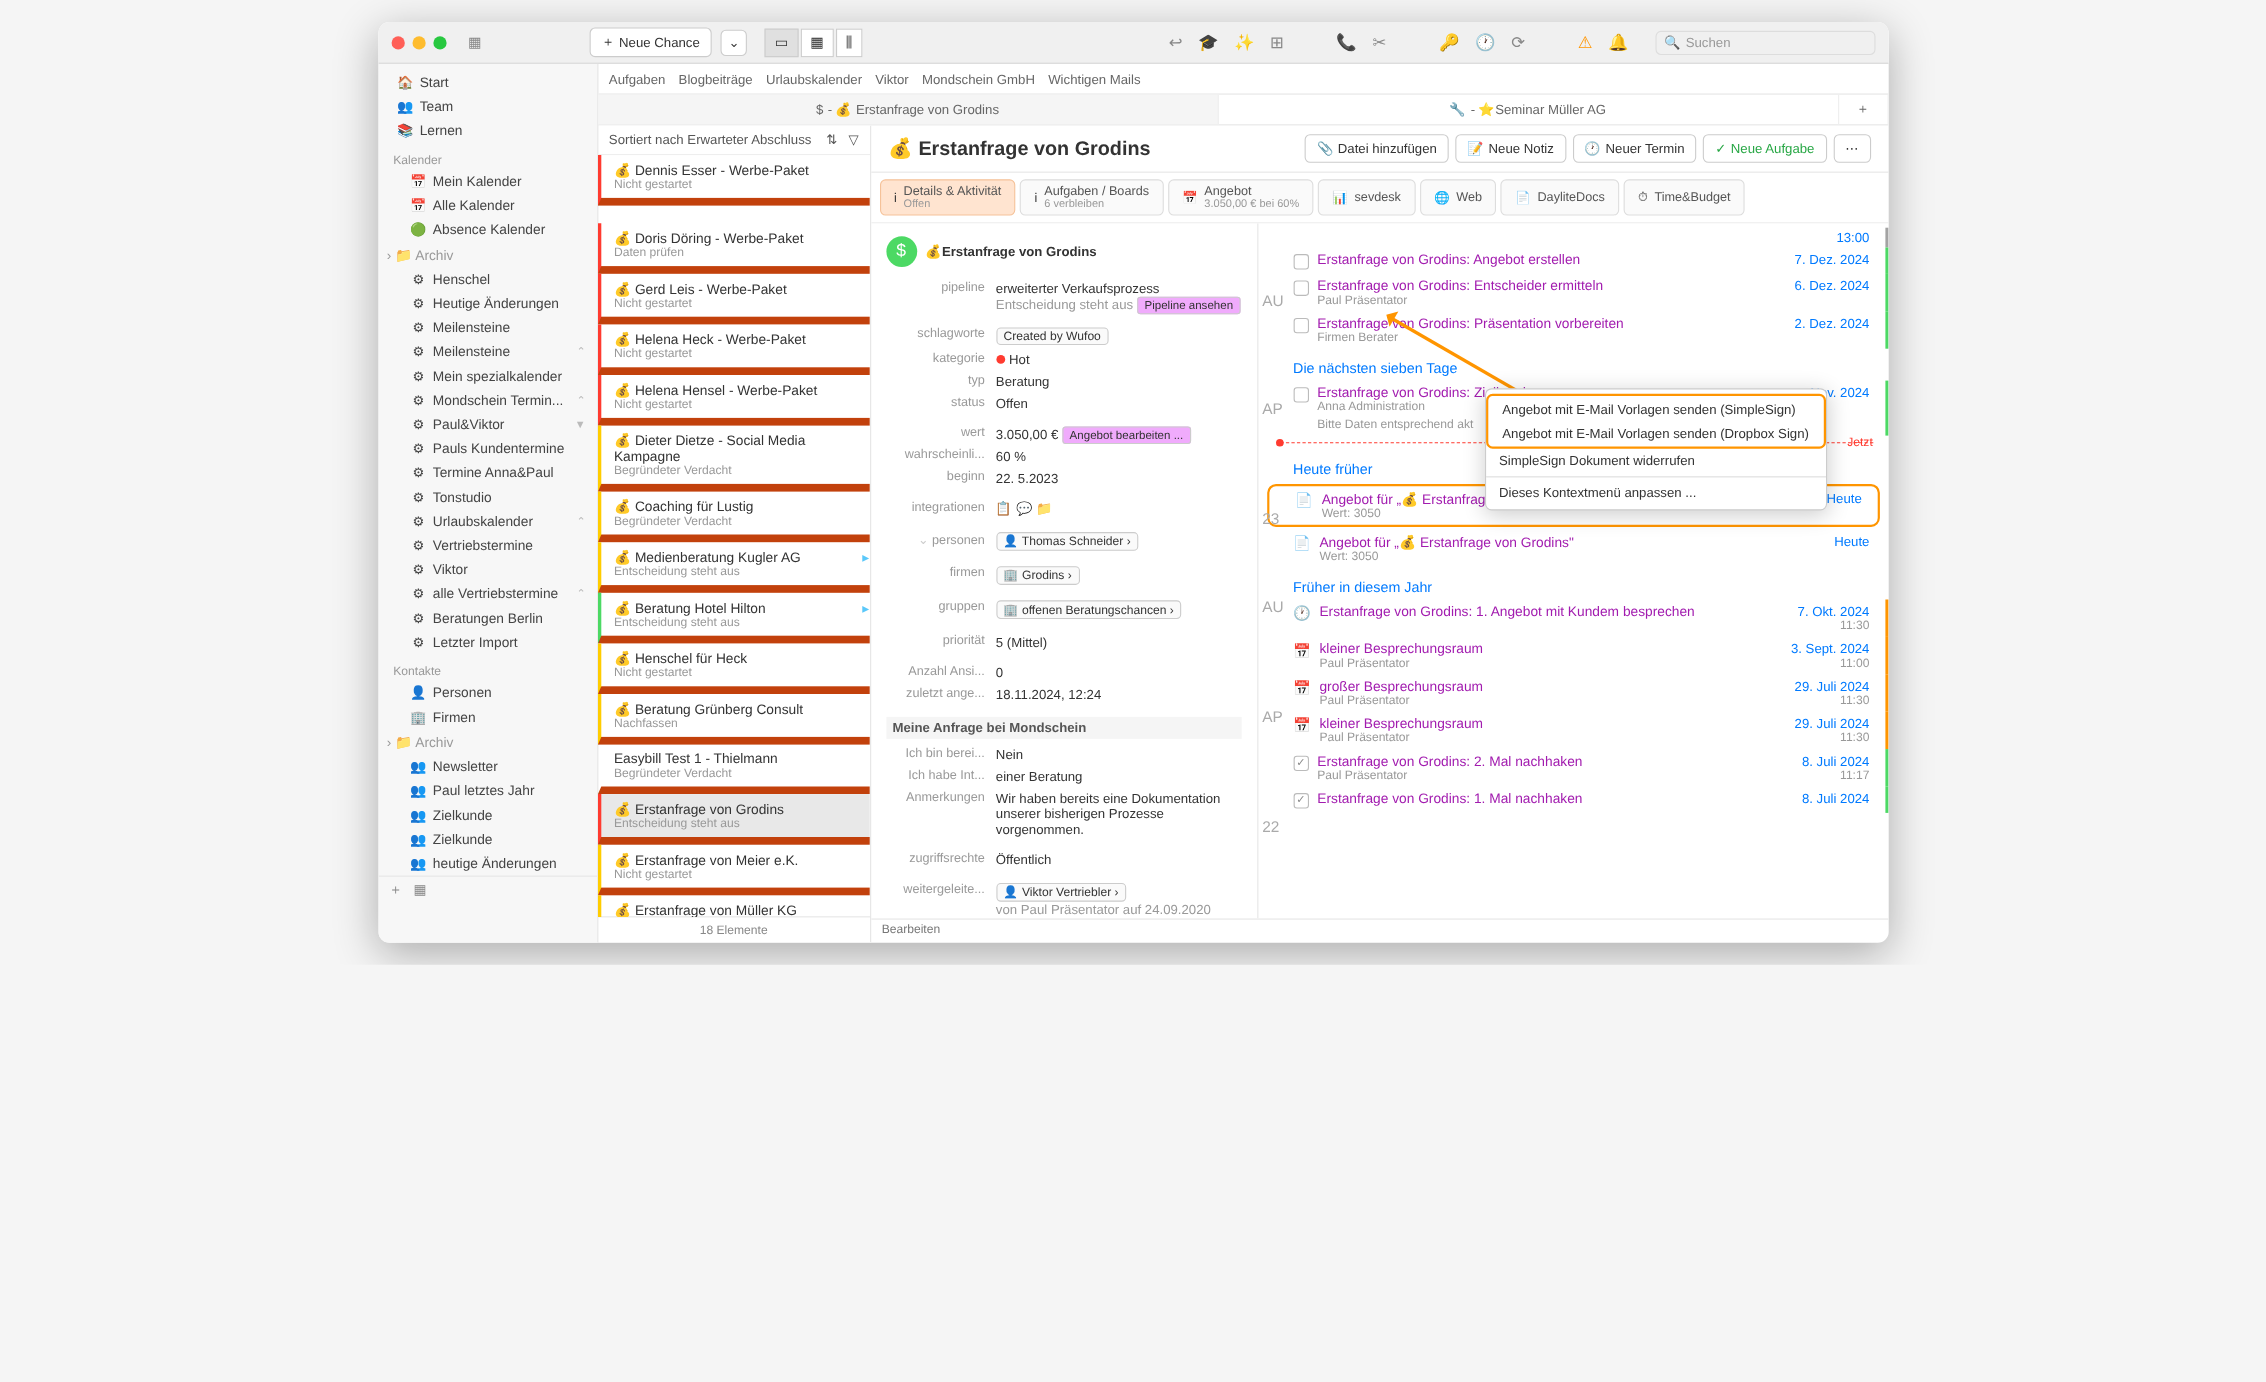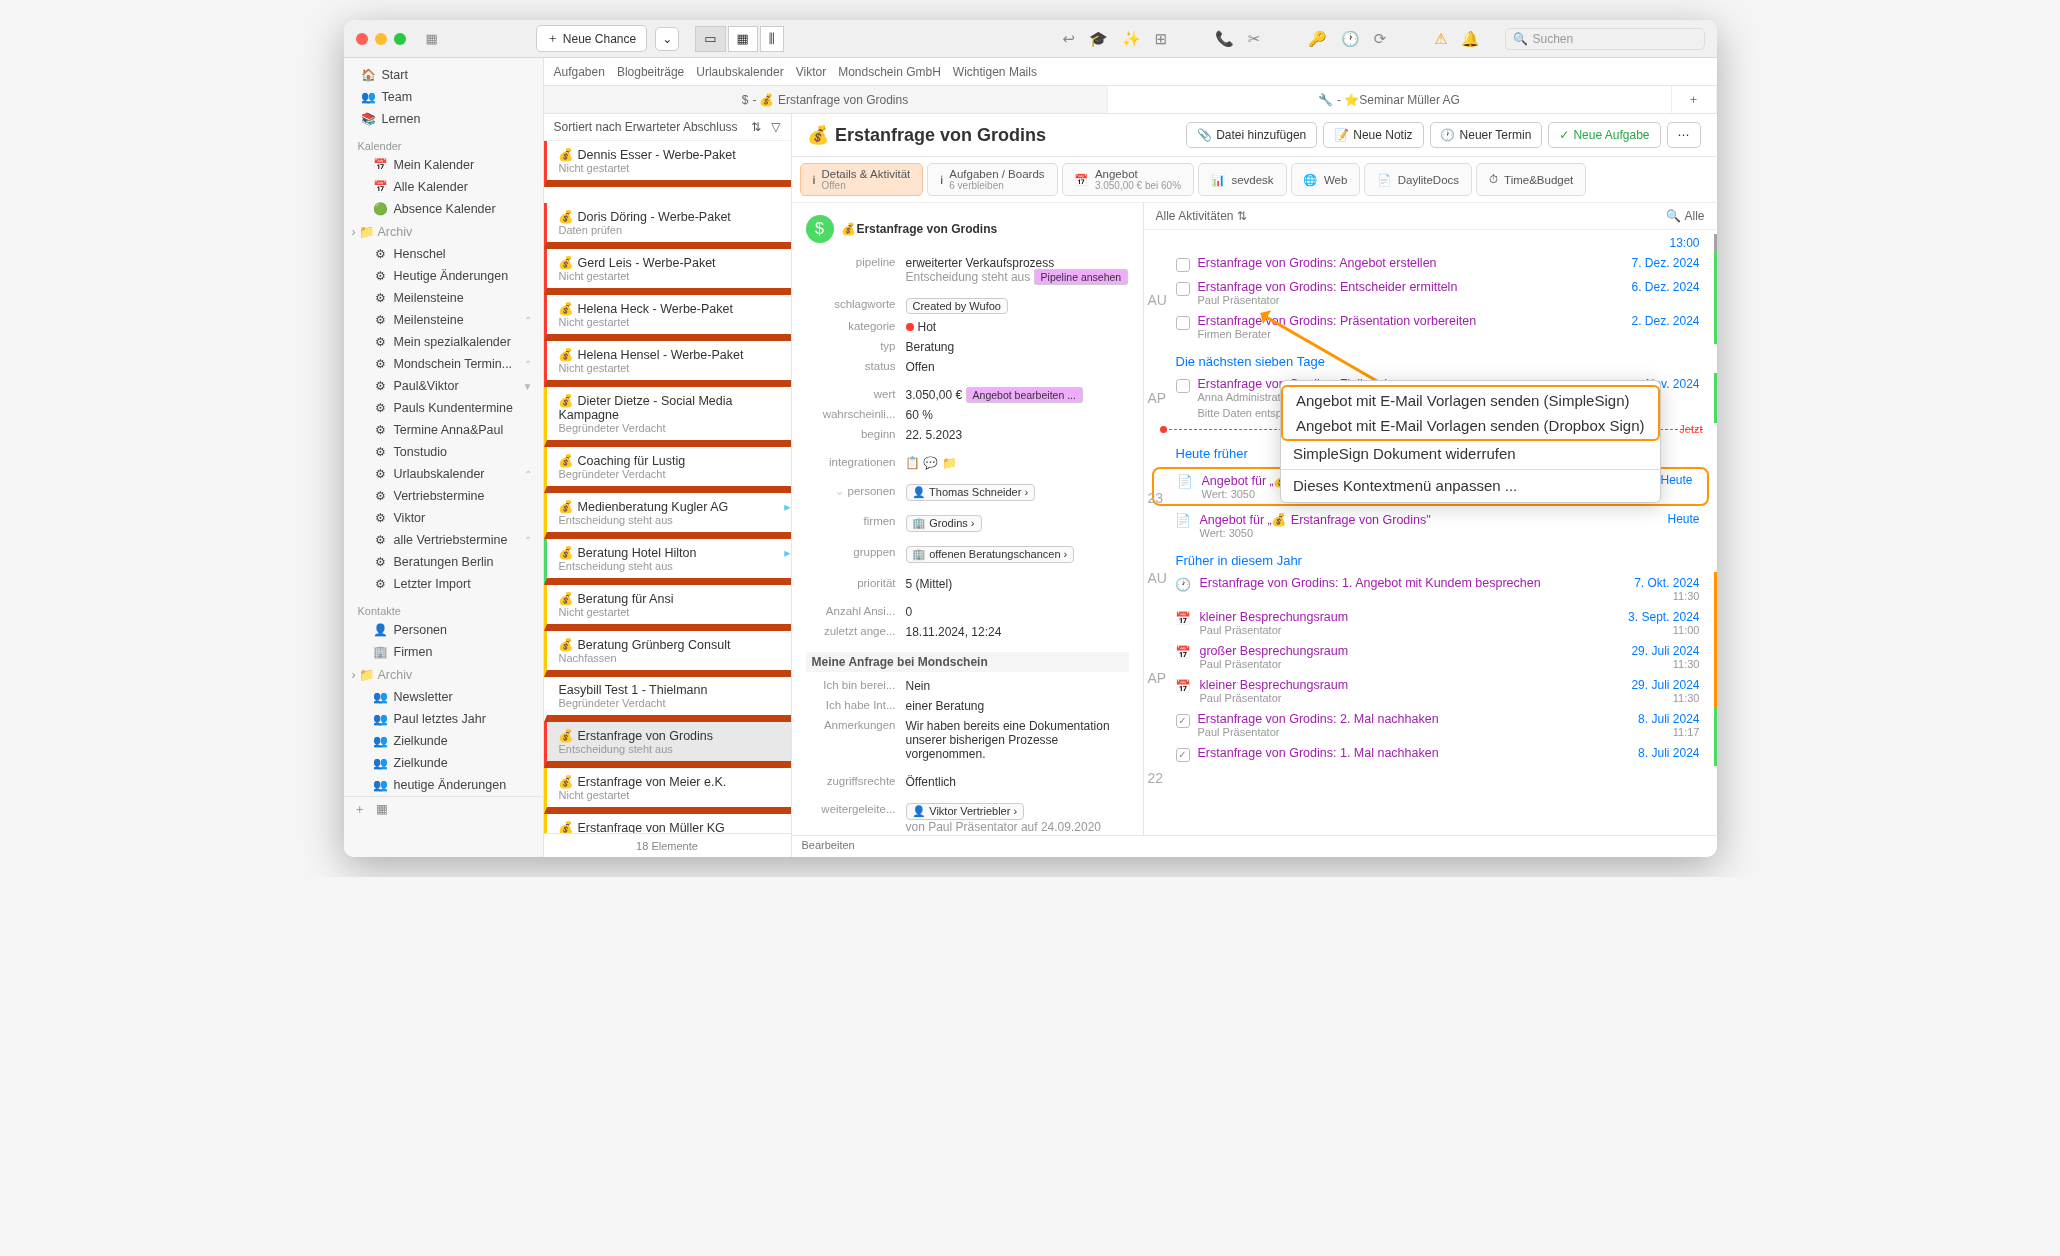--- a/index.html
+++ b/index.html
@@ -72,21 +72,21 @@
 .act-title { color:#a21caf;}
 .act-sub { font-size:11px; color:#999;}
 .act-date { color:#007aff; font-size:12px; white-space:nowrap;}
 .act-section { color:#007aff; font-size:13px; padding: 10px 14px 4px 32px; font-weight:500;}
 .act-item.highlighted { background:#fff; border:2px solid #ff9500; border-radius:8px; margin:2px 8px; padding-left:24px;}
 .now-line { border-top: 1px dashed #ff3b30; position:relative; margin: 6px 14px 6px 20px;}
 .now-label { position:absolute; right:0; top:-7px; font-size:11px; color:#ff3b30;}
 .now-dot{ position:absolute; left:-4px; top:-4px; width:7px; height:7px; background:#ff3b30; border-radius:50%;}
 .timecol { position:absolute; left:4px; top:0; bottom:0; width:24px; font-size:14px; color:#aaa; }
 .timecol span{ position:absolute; }
-.context-menu { position: absolute; background:#fff; border:1px solid #ccc; border-radius:6px; box-shadow:0 4px 20px rgba(0,0,0,0.2); padding:4px 0; font-size:15px; z-index:100;}
+.context-menu { position: absolute; background:#fff; border:1px solid #ccc; border-radius:6px; box-shadow:0 4px 20px rgba(0,0,0,0.2); padding:4px 0; font-size:12px; z-index:100;}
 .context-menu .cm-item { padding:4px 12px; cursor:pointer; white-space:nowrap;}
 .context-menu .cm-sep { height:1px; background:#ddd; margin:3px 0;}
 .cm-outline{ border:2px solid #ff9500; border-radius:6px; padding:1px;}
 .arrow { position:absolute; width:160px; height:3px; background:#ff9500; transform-origin: right center; z-index:99;}
 .arrow::before{ content:""; position:absolute; left:-10px; top:-7px; border:8px solid transparent; border-right-color:#ff9500; }
 .footer-edit{ height:22px; border-top:1px solid #e5e5e5; padding:3px 10px; font-size:11px; color:#777; font-weight:500;}
 .detail-left-title { display:flex; align-items:center; gap:8px; margin-bottom:10px;}
 .circle-icon{ width:28px; height:28px; border-radius:50%; background:#4cd964; color:#fff; display:flex; align-items:center; justify-content:center; font-size:16px;}
 .icon-orange{ color:#ff9500;}
 .icon-purple{ color:#af52de;}
@@ -335,21 +335,21 @@
               </div>
               <div class="list-item" style="border-left-color: rgb(255, 204, 0);">
                 <div class="li-title">💰 Medienberatung Kugler AG <span style="float:right;color:#5ac8fa">▸</span></div>
                 <div class="li-sub">Entscheidung steht aus</div>
               </div>
               <div class="list-item" style="border-left-color: rgb(76, 217, 100);">
                 <div class="li-title">💰 Beratung Hotel Hilton <span style="float:right;color:#5ac8fa">▸</span></div>
                 <div class="li-sub">Entscheidung steht aus</div>
               </div>
               <div class="list-item" style="border-left-color: rgb(255, 204, 0);">
-                <div class="li-title">💰 Beratung für Ansi</div>
+                <div class="li-title">💰 Henschel für Heck</div>
                 <div class="li-sub">Nicht gestartet</div>
               </div>
               <div class="list-item" style="border-left-color: rgb(255, 204, 0);">
                 <div class="li-title">💰 Beratung Grünberg Consult</div>
                 <div class="li-sub">Nachfassen</div>
               </div>
               <div class="list-item" style="border-left-color: transparent;">
                 <div class="li-title">Easybill Test 1 - Thielmann</div>
                 <div class="li-sub">Begründeter Verdacht</div>
               </div>
@@ -530,24 +530,20 @@
                 </div>
               <div style="height:8px"></div>
               <div class="dl-row">
                   <div class="dl-label">weitergeleite...</div>
                   <div class="dl-value"><span class="pill">👤 Viktor Vertriebler ›</span><br><span style="color:#999">von Paul Präsentator auf 24.09.2020</span></div>
                 </div>
 
             </div>
 
             <div class="detail-right">
-              <div class="activity-header">
-                <span><span>Alle Aktivitäten</span> ⇅</span>
-                <span>🔍 <span>Alle</span></span>
-              </div>
               <div class="activity-scroll" id="activity-scroll">
                 <div style="text-align:right; color:#007aff; font-size:12px; padding:2px 14px;border-right:3px solid #a3a3a3;">13:00</div>
                 <div id="act-top">
                     <div class="act-item act-bar-g">
                       <div class="check"></div>
                       <div class="act-body">
                         <div class="act-title">Erstanfrage von Grodins: Angebot erstellen</div>
                       </div>
                       <div class="act-date">7. Dez. 2024</div>
                     </div>

